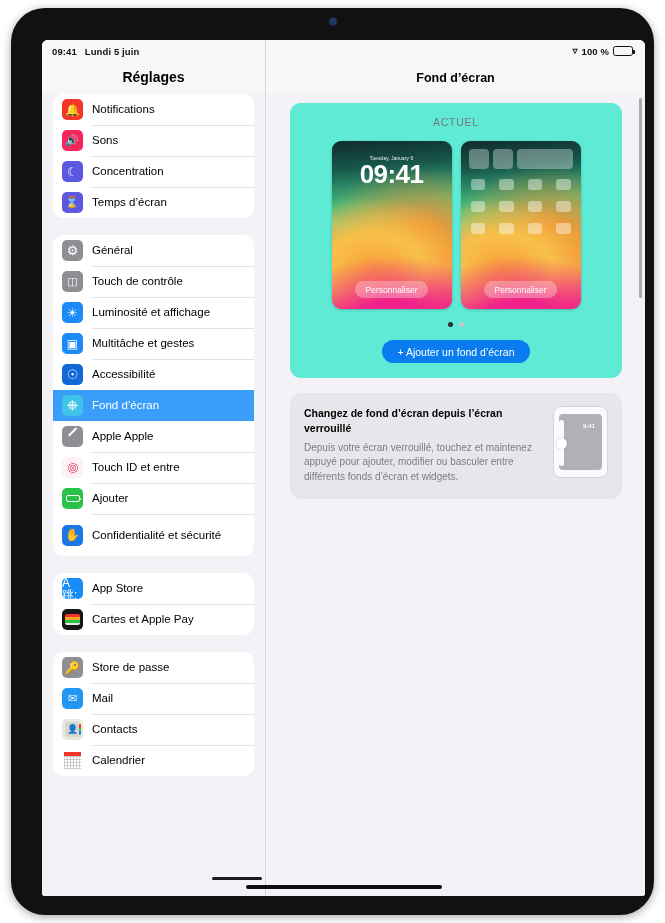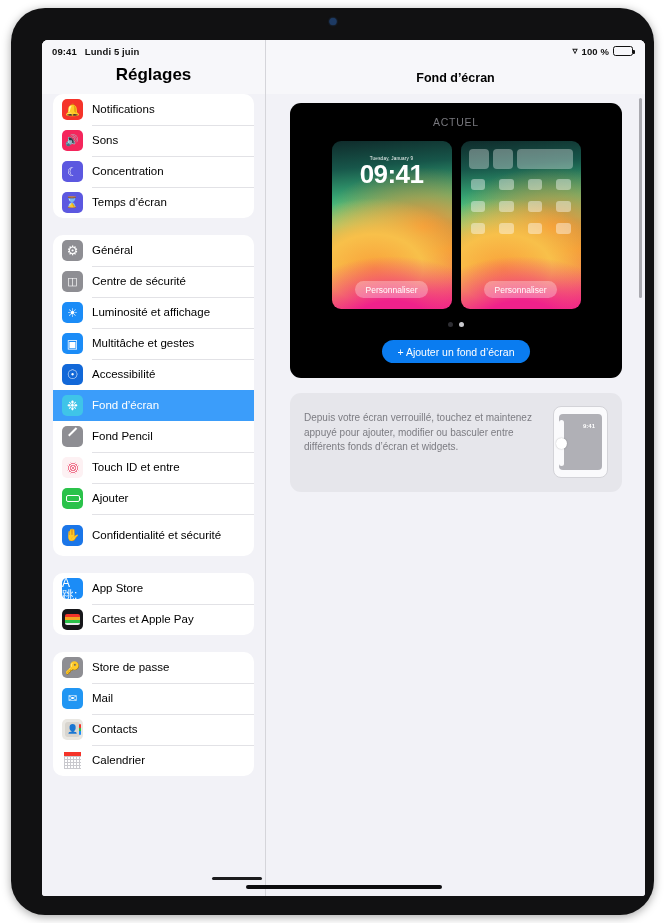--- a/index.html
+++ b/index.html
@@ -66,21 +66,21 @@
     width: 224px; height: 100%;
     background: #f2f2f7;
     border-right: .7px solid #d5d5da;
     overflow: hidden;
   }
   #sidebar-header {
     height: 54px; background: #f7f7fa;
     display: flex; align-items: flex-end; justify-content: center;
     padding-bottom: 9px;
   }
-  #sidebar-title { font-size: 17px; font-weight: bold; color: #000; }
+  #sidebar-title { font-size: 14px; font-weight: bold; color: #000; }
   #sidebar-scroll { padding: 0 11px; }
 
   .settings-group {
     background: #fff; border-radius: 10px;
     margin-bottom: 17px; overflow: hidden;
   }
   .settings-row {
     display: flex; align-items: center;
     height: 31px; padding: 0 9px;
     position: relative;
@@ -174,21 +174,21 @@
   }
   #content-header {
     height: 54px; background: #f7f7fa;
     display: flex; align-items: flex-end; justify-content: center;
     padding-bottom: 9px;
   }
   #content-title { font-size: 12.5px; font-weight: bold; color: #000; }
   #content-body { padding: 9px 23px 0 24px; position: relative; }
 
   .card {
-    background: #000000; border-radius: 11px;
+    background: #5eead4; border-radius: 11px;
     padding: 13px 0 15px;
   }
   #actual-label {
     text-align: center; font-size: 10.5px;
     letter-spacing: .75px; color: #77777d; font-weight: normal;
     margin-bottom: 13px;
   }
   #previews { display: flex; gap: 9px; justify-content: center; }
 
   .preview {
@@ -349,21 +349,21 @@
             <div class="settings-row">
               <span class="row-icon ic-general">
                 <span style="font-size:13px">⚙</span>
               </span>
               <span class="row-label">Général</span>
             </div>
             <div class="settings-row">
               <span class="row-icon ic-controlcenter">
                 <span style="font-size:11px">◫</span>
               </span>
-              <span class="row-label">Centre de sécurité</span>
+              <span class="row-label">Touch de contrôle</span>
             </div>
             <div class="settings-row">
               <span class="row-icon ic-brightness">
                 <span style="font-size:12px">☀</span>
               </span>
               <span class="row-label">Luminosité et affichage</span>
             </div>
             <div class="settings-row">
               <span class="row-icon ic-multitask">
                 <span style="font-size:12px">▣</span>
@@ -379,21 +379,21 @@
             <div class="settings-row selected">
               <span class="row-icon ic-wallpaper">
                 <span style="font-size:13px">❉</span>
               </span>
               <span class="row-label">Fond d’écran</span>
             </div>
             <div class="settings-row">
               <span class="row-icon ic-pencil">
                 <span class="pencil-glyph"></span>
               </span>
-              <span class="row-label">Fond Pencil</span>
+              <span class="row-label">Apple Apple</span>
             </div>
             <div class="settings-row">
               <span class="row-icon ic-touchid">
                 <span class="touchid-ring"></span>
               </span>
               <span class="row-label">Touch ID et entre</span>
             </div>
             <div class="settings-row">
               <span class="row-icon ic-battery">
                 <span class="battery-glyph"></span>
@@ -502,20 +502,21 @@
           <div id="page-dots">
               <span class="active"></span>
               <span></span>
             </div>
 
           <button id="add-wallpaper-btn">+ Ajouter un fond d’écran</button>
         </div>
 
         <div id="info-card">
           <div id="info-text">
+            <div id="info-title">Changez de fond d’écran depuis l’écran verrouillé</div>
             <div id="info-body">Depuis votre écran verrouillé, touchez et maintenez appuyé pour ajouter, modifier ou basculer entre différents fonds d’écran et widgets.</div>
           </div>
           <div id="info-device">
             <div id="info-device-screen">
               <div id="info-device-time">9:41</div>
             </div>
             <div id="info-device-notch"></div>
             <div id="info-device-touch"></div>
           </div>
         </div>

